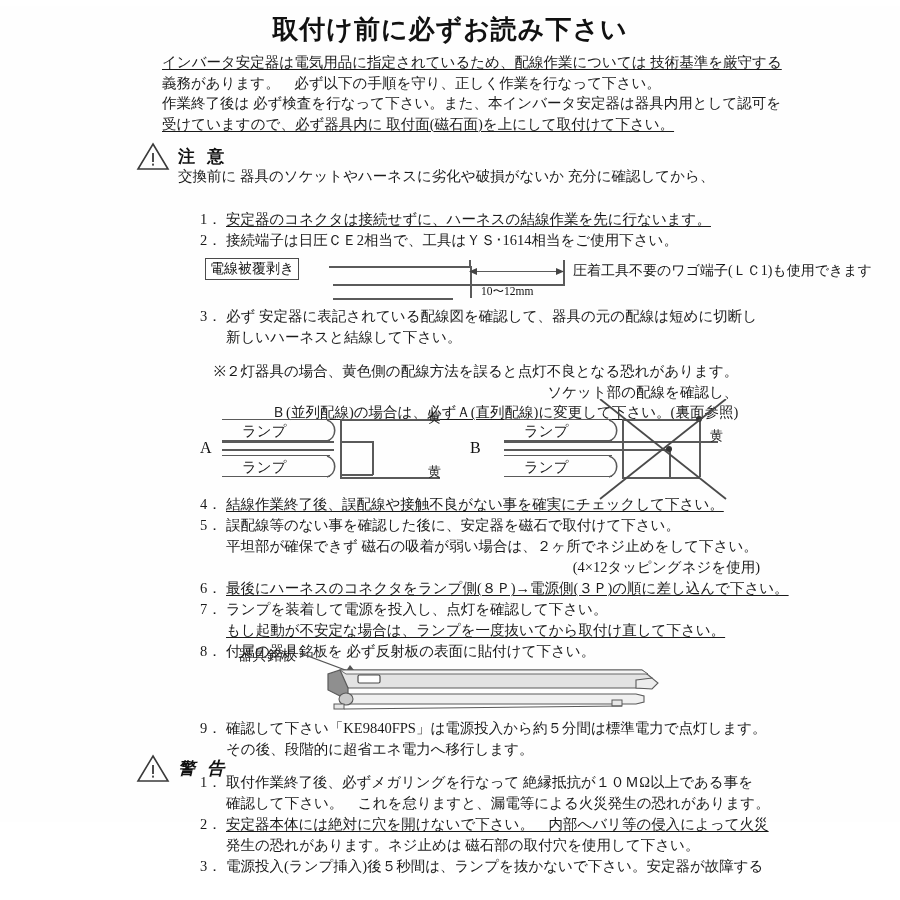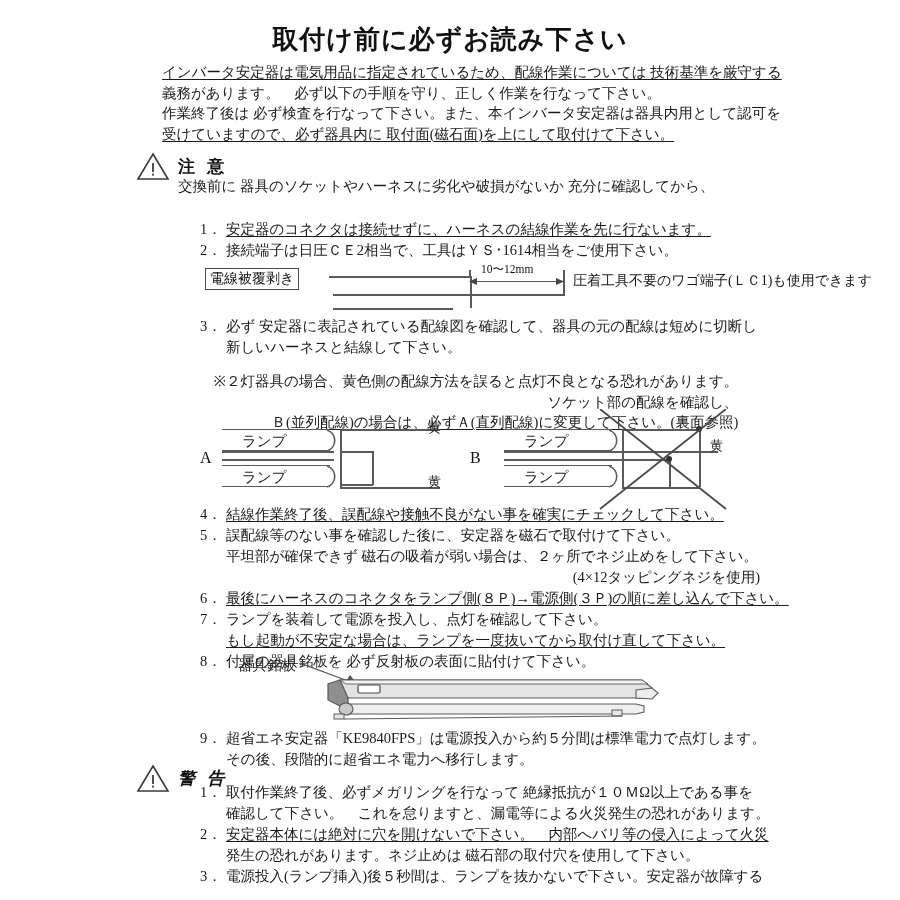--- a/index.html
+++ b/index.html
@@ -10,21 +10,21 @@
   body {
     width: 900px;
     height: 900px;
     font-family: "Liberation Serif", "DejaVu Serif", serif;
     color: #1c1c1c;
     position: relative;
     overflow: hidden;
   }
   .page {
     position: absolute;
-    left: 0; top: 16px;
+    left: 0; top: 6px;
     width: 900px;
     height: 816px;
     background: #fefefe;
   }
 
   
   .title {
     position: absolute;
     left: 0; top: 6px;
     width: 900px;
@@ -100,20 +100,21 @@
     color: #111;
   }
   .hline { position: absolute; background: #5a5a5a; height: 1.5px; }
   .vline { position: absolute; background: #5a5a5a; width: 1.5px; }
   .dim-text {
     position: absolute;
     font-size: 11.5px;
     font-family: "Liberation Serif", serif;
     color: #111;
     white-space: nowrap;
+    margin-top: 32px;
   }
   .strip-note {
     position: absolute;
     font-size: 14px;
     white-space: nowrap;
     color: #1a1a1a;
   }
 
   
   .lamp-fig { position: absolute; }
@@ -351,21 +352,21 @@
       <path d="M336,24 L352,22 L358,27 L352,33 L336,32 Z" fill="#ededed" stroke="#5a5a5a" stroke-width="1.1"></path>
 
       <rect x="34" y="48" width="10" height="5" fill="#e8e8e8" stroke="#5a5a5a" stroke-width="1"></rect>
       <rect x="312" y="44" width="10" height="6" fill="#e8e8e8" stroke="#5a5a5a" stroke-width="1"></rect>
       <line x1="44" y1="53" x2="322" y2="50" stroke="#5a5a5a" stroke-width="1.1"></line>
     </svg>
   </div>
 
   <div class="num-list" style="left:200px; top:712px;">
     <span class="li">
-      <span class="idx">9．</span><span>超省エネ安定器「KE9840FPS」は電源投入から約５分間は標準電力で点灯します。</span>
+      <span class="idx">9．</span><span>確認して下さい「KE9840FPS」は電源投入から約５分間は標準電力で点灯します。</span>
       <span class="sub">その後、段階的に超省エネ電力へ移行します。</span>
     </span>
   </div>
 
   <div class="sect-head" style="left:136px; top:748px;font-style:italic;">
     <span class="tri">
       <svg width="34" height="29" viewBox="0 0 34 29">
         <polygon points="17,2 32,27 2,27" fill="none" stroke="#3a3a3a" stroke-width="1.6"></polygon>
         <rect x="16.1" y="11" width="1.8" height="9" fill="#3a3a3a"></rect>
         <rect x="16.1" y="21.6" width="1.8" height="2" fill="#3a3a3a"></rect>

